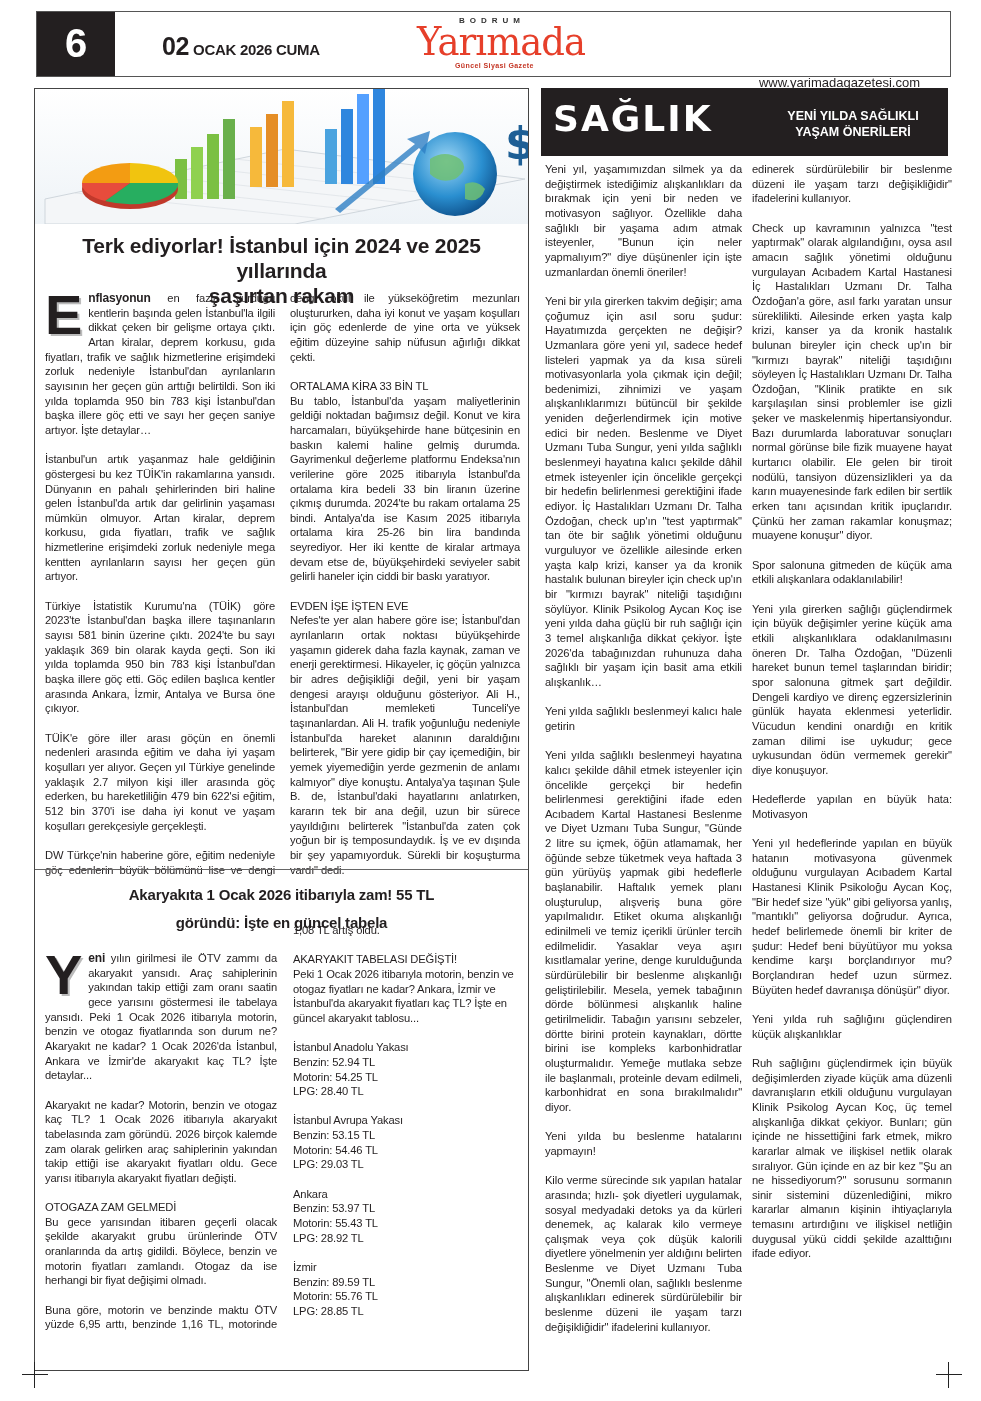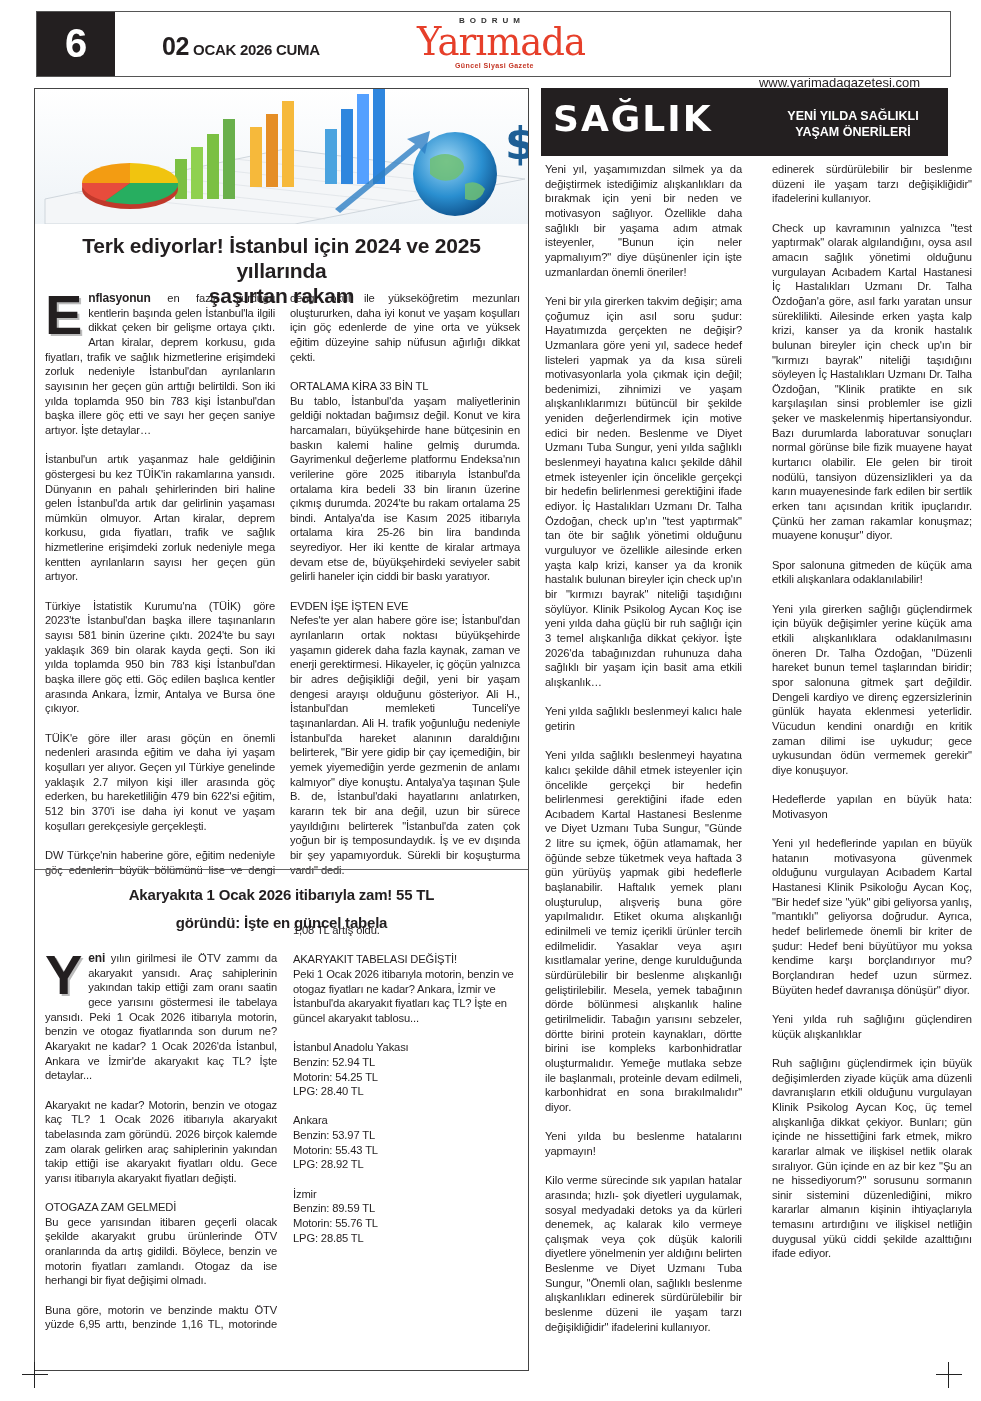--- a/index.html
+++ b/index.html
@@ -169,20 +169,26 @@
     <p class="subhead">AKARYAKIT TABELASI DEĞİŞTİ!</p>
     <p>Peki 1 Ocak 2026 itibarıyla motorin, benzin ve otogaz fiyatları ne kadar? Ankara, İzmir ve İstanbul'da akaryakıt fiyatları kaç TL? İşte en güncel akaryakıt tablosu...</p>
     <div>
       <p>
         <span>İstanbul Anadolu Yakası</span><br>
         <span>Benzin: 52.94 TL</span><br>
         <span>Motorin: 54.25 TL</span><br>
         <span>LPG: 28.40 TL</span>
       </p>
       <p>
+        <span>İstanbul Avrupa Yakası</span><br>
+        <span>Benzin: 53.15 TL</span><br>
+        <span>Motorin: 54.46 TL</span><br>
+        <span>LPG: 29.03 TL</span>
+      </p>
+      <p>
         <span>Ankara</span><br>
         <span>Benzin: 53.97 TL</span><br>
         <span>Motorin: 55.43 TL</span><br>
         <span>LPG: 28.92 TL</span>
       </p>
       <p>
         <span>İzmir</span><br>
         <span>Benzin: 89.59 TL</span><br>
         <span>Motorin: 55.76 TL</span><br>
         <span>LPG: 28.85 TL</span>
@@ -201,21 +207,21 @@
 
 <div class="hcol" style="left:545px; top:162px; width:197px;">
   <p>Yeni yıl, yaşamımızdan silmek ya da değiştirmek istediğimiz alışkanlıkları da bırakmak için yeni bir neden ve motivasyon sağlıyor. Özellikle daha sağlıklı bir yaşama adım atmak isteyenler, "Bunun için neler yapmalıyım?" diye düşünenler için işte uzmanlardan önemli öneriler!</p>
   <p>Yeni bir yıla girerken takvim değişir; ama çoğumuz için asıl soru şudur: Hayatımızda gerçekten ne değişir? Uzmanlara göre yeni yıl, sadece hedef listeleri yapmak ya da kısa süreli motivasyonlarla yola çıkmak için değil; bedenimizi, zihnimizi ve yaşam alışkanlıklarımızı bütüncül bir şekilde yeniden değerlendirmek için motive edici bir neden. Beslenme ve Diyet Uzmanı Tuba Sungur, yeni yılda sağlıklı beslenmeyi hayatına kalıcı şekilde dâhil etmek isteyenler için öncelikle gerçekçi bir hedefin belirlenmesi gerektiğini ifade ediyor. İç Hastalıkları Uzmanı Dr. Talha Özdoğan, check up'ın "test yaptırmak" tan öte bir sağlık yönetimi olduğunu vurguluyor ve özellikle ailesinde erken yaşta kalp krizi, kanser ya da kronik hastalık bulunan bireyler için check up'ın bir "kırmızı bayrak" niteliği taşıdığını söylüyor. Klinik Psikolog Aycan Koç ise yeni yılda daha güçlü bir ruh sağlığı için 3 temel alışkanlığa dikkat çekiyor. İşte 2026'da tabağınızdan ruhunuza daha sağlıklı bir yaşam için basit ama etkili alışkanlık…</p>
   <p>Yeni yılda sağlıklı beslenmeyi kalıcı hale getirin</p>
   <p>Yeni yılda sağlıklı beslenmeyi hayatına kalıcı şekilde dâhil etmek isteyenler için öncelikle gerçekçi bir hedefin belirlenmesi gerektiğini ifade eden Acıbadem Kartal Hastanesi Beslenme ve Diyet Uzmanı Tuba Sungur, "Günde 2 litre su içmek, öğün atlamamak, her öğünde sebze tüketmek veya haftada 3 gün yürüyüş yapmak gibi hedeflerle başlanabilir. Haftalık yemek planı oluşturulup, alışveriş buna göre yapılmalıdır. Etiket okuma alışkanlığı edinilmeli ve temiz içerikli ürünler tercih edilmelidir. Yasaklar veya aşırı kısıtlamalar yerine, denge kurulduğunda sürdürülebilir bir beslenme alışkanlığı geliştirilebilir. Mesela, yemek tabağının dörde bölünmesi alışkanlık haline getirilmelidir. Tabağın yarısını sebzeler, dörtte birini protein kaynakları, dörtte birini ise kompleks karbonhidratlar oluşturmalıdır. Yemeğe mutlaka sebze ile başlanmalı, proteinle devam edilmeli, karbonhidrat en sona bırakılmalıdır" diyor.</p>
   <p>Yeni yılda bu beslenme hatalarını yapmayın!</p>
   <p class="nb" style="height:160px; overflow:hidden;">Kilo verme sürecinde sık yapılan hatalar arasında; hızlı- şok diyetleri uygulamak, sosyal medyadaki detoks ya da kürleri denemek, aç kalarak kilo vermeye çalışmak veya çok düşük kalorili diyetlere yönelmenin yer aldığını belirten Beslenme ve Diyet Uzmanı Tuba Sungur, "Önemli olan, sağlıklı beslenme alışkanlıkları edinerek sürdürülebilir bir beslenme düzeni ile yaşam tarzı değişikliğidir" ifadelerini kullanıyor.</p>
 </div>
 
-<div class="hcol" style="left:772px; top:162px; width:200px;">
+<div class="hcol" style="left:752px; top:162px; width:200px;">
   <p>edinerek sürdürülebilir bir beslenme düzeni ile yaşam tarzı değişikliğidir" ifadelerini kullanıyor.</p>
   <p>Check up kavramının yalnızca "test yaptırmak" olarak algılandığını, oysa asıl amacın sağlık yönetimi olduğunu vurgulayan Acıbadem Kartal Hastanesi İç Hastalıkları Uzmanı Dr. Talha Özdoğan'a göre, asıl farkı yaratan unsur süreklilikti. Ailesinde erken yaşta kalp krizi, kanser ya da kronik hastalık bulunan bireyler için check up'ın bir "kırmızı bayrak" niteliği taşıdığını söyleyen İç Hastalıkları Uzmanı Dr. Talha Özdoğan, "Klinik pratikte en sık karşılaşılan sinsi problemler ise gizli şeker ve maskelenmiş hipertansiyondur. Bazı durumlarda laboratuvar sonuçları normal görünse bile fizik muayene hayat kurtarıcı olabilir. Ele gelen bir tiroit nodülü, tansiyon düzensizlikleri ya da karın muayenesinde fark edilen bir sertlik erken tanı açısından kritik ipuçlarıdır. Çünkü her zaman rakamlar konuşmaz; muayene konuşur" diyor.</p>
   <p>Spor salonuna gitmeden de küçük ama etkili alışkanlara odaklanılabilir!</p>
   <p>Yeni yıla girerken sağlığı güçlendirmek için büyük değişimler yerine küçük ama etkili alışkanlıklara odaklanılmasını öneren Dr. Talha Özdoğan, "Düzenli hareket bunun temel taşlarından biridir; spor salonuna gitmek şart değildir. Dengeli kardiyo ve direnç egzersizlerinin günlük hayata eklenmesi yeterlidir. Vücudun kendini onardığı en kritik zaman dilimi ise uykudur; gece uykusundan ödün vermemek gerekir" diye konuşuyor.</p>
   <p>Hedeflerde yapılan en büyük hata: Motivasyon</p>
   <p>Yeni yıl hedeflerinde yapılan en büyük hatanın motivasyona güvenmek olduğunu vurgulayan Acıbadem Kartal Hastanesi Klinik Psikoloğu Aycan Koç, "Bir hedef size "yük" gibi geliyorsa yanlış, "mantıklı" geliyorsa doğrudur. Ayrıca, hedef belirlemede önemli bir kriter de şudur: Hedef beni büyütüyor mu yoksa kendime karşı borçlandırıyor mu? Borçlandıran hedef uzun sürmez. Büyüten hedef davranışa dönüşür" diyor.</p>
   <p>Yeni yılda ruh sağlığını güçlendiren küçük alışkanlıklar</p>
   <p class="nb">Ruh sağlığını güçlendirmek için büyük değişimlerden ziyade küçük ama düzenli davranışların etkili olduğunu vurgulayan Klinik Psikolog Aycan Koç, üç temel alışkanlığa dikkat çekiyor. Bunları; gün içinde ne hissettiğini fark etmek, mikro kararlar almak ve ilişkisel netlik olarak sıralıyor. Gün içinde en az bir kez "Şu an ne hissediyorum?" sorusunu sormanın sinir sistemini düzenlediğini, mikro kararlar almanın kişinin ihtiyaçlarıyla temasını artırdığını ve ilişkisel netliğin duygusal yükü ciddi şekilde azalttığını ifade ediyor.</p>
 </div>
 

